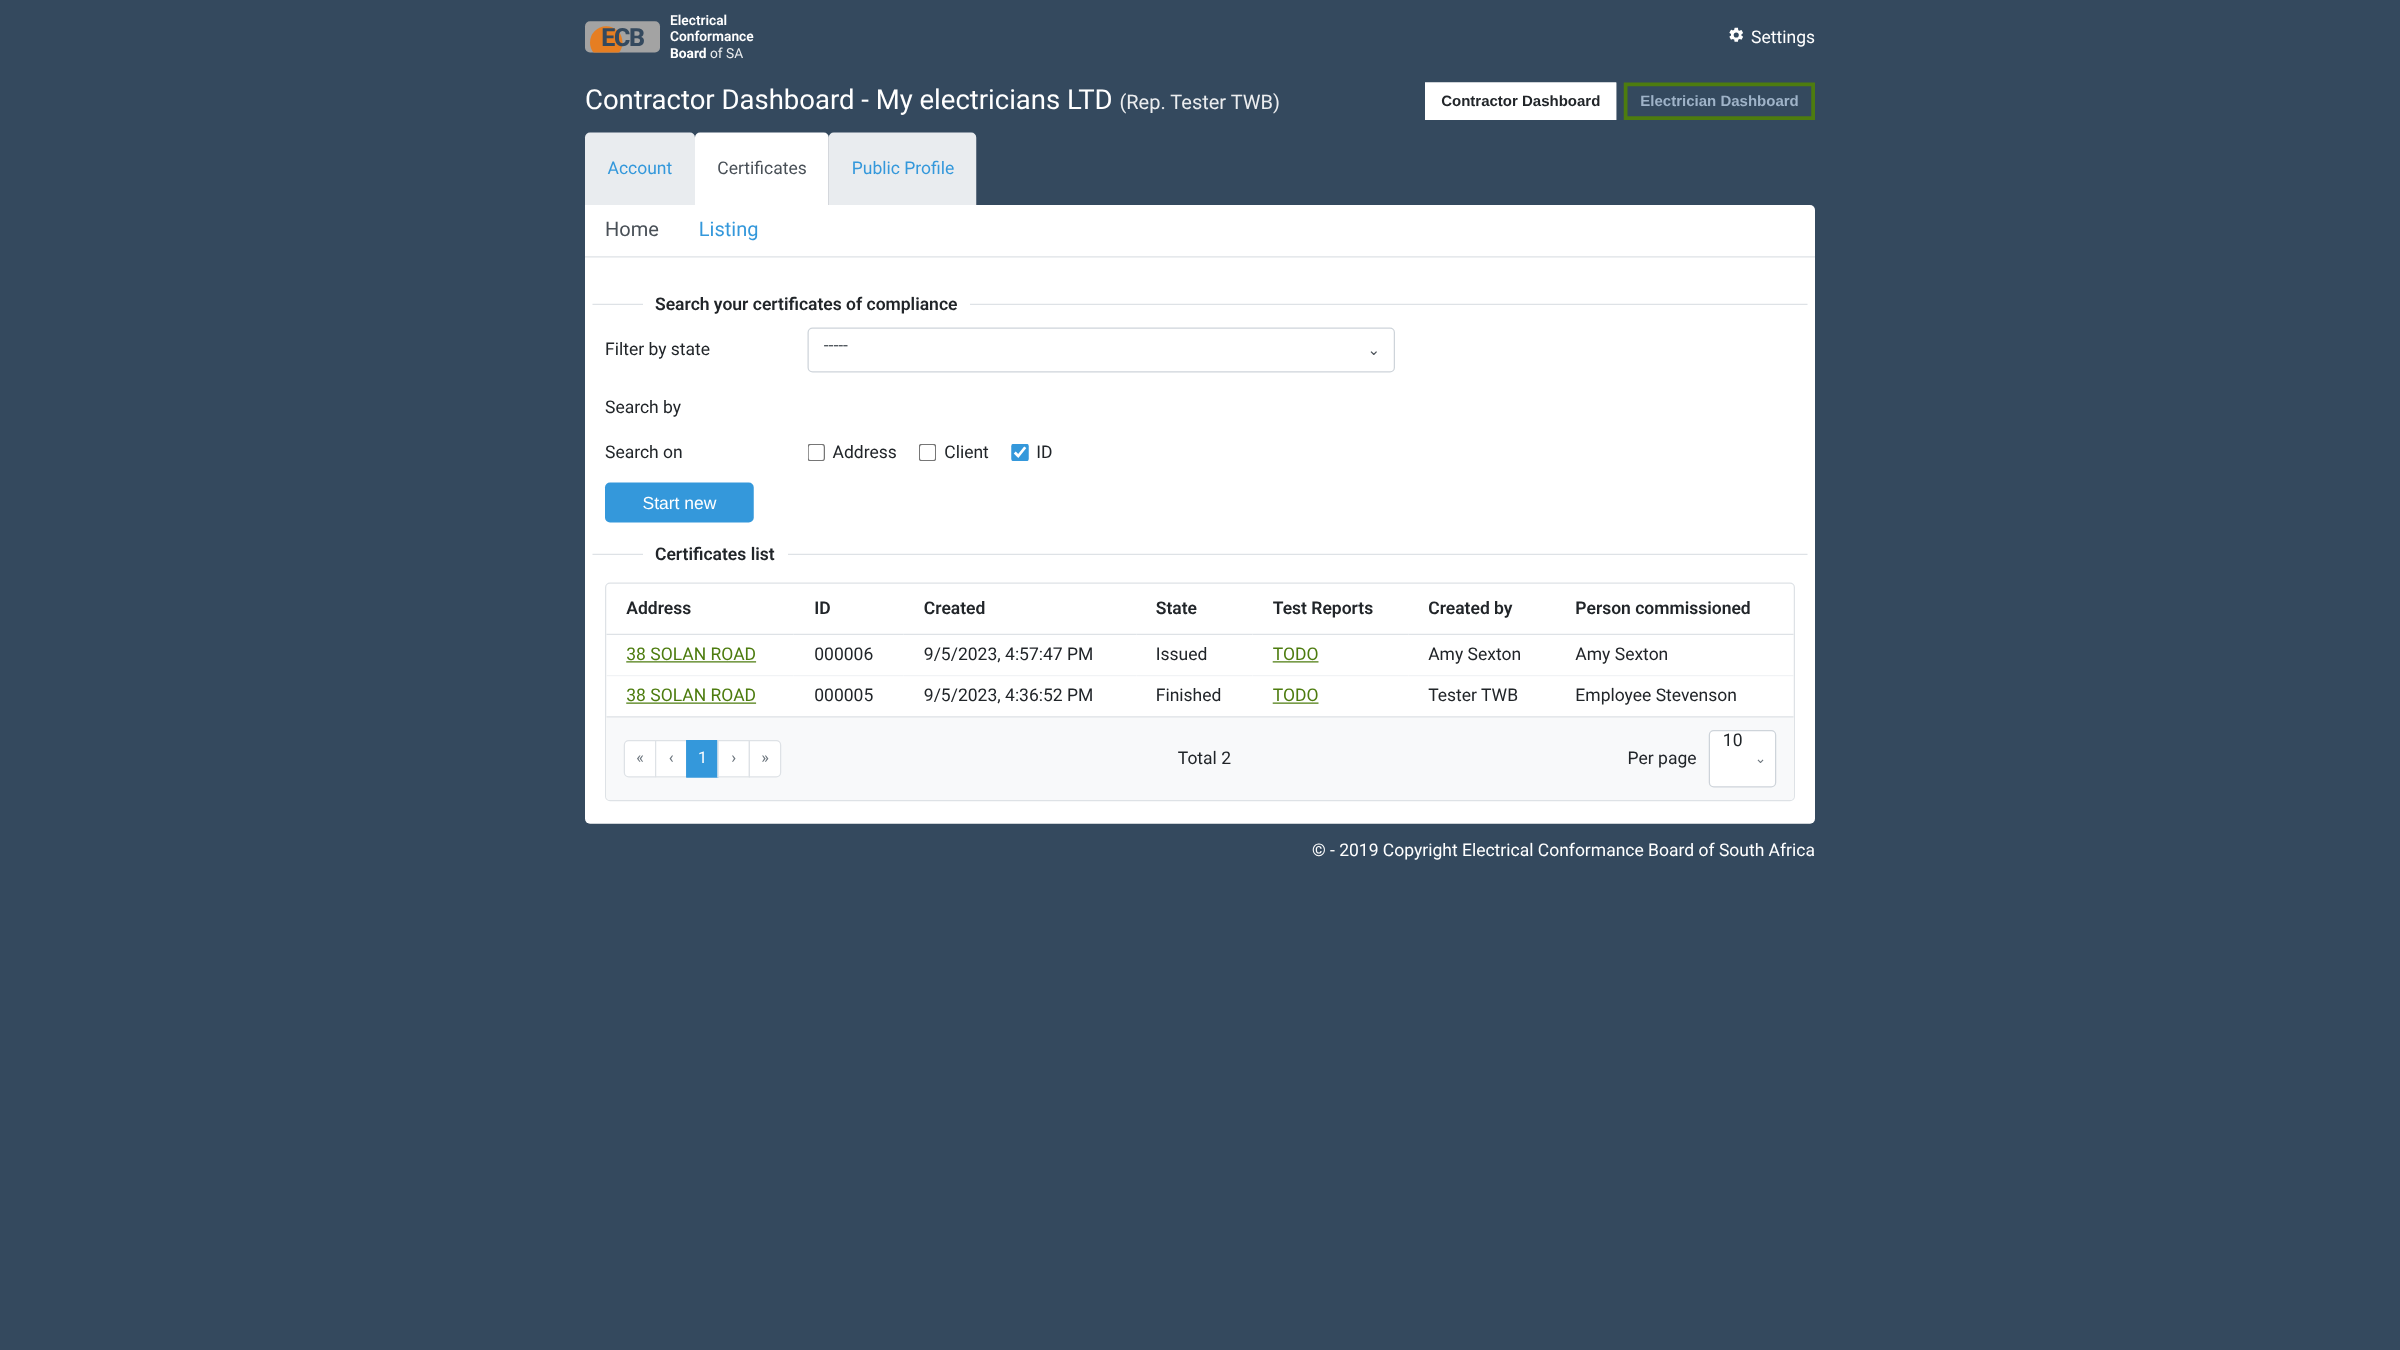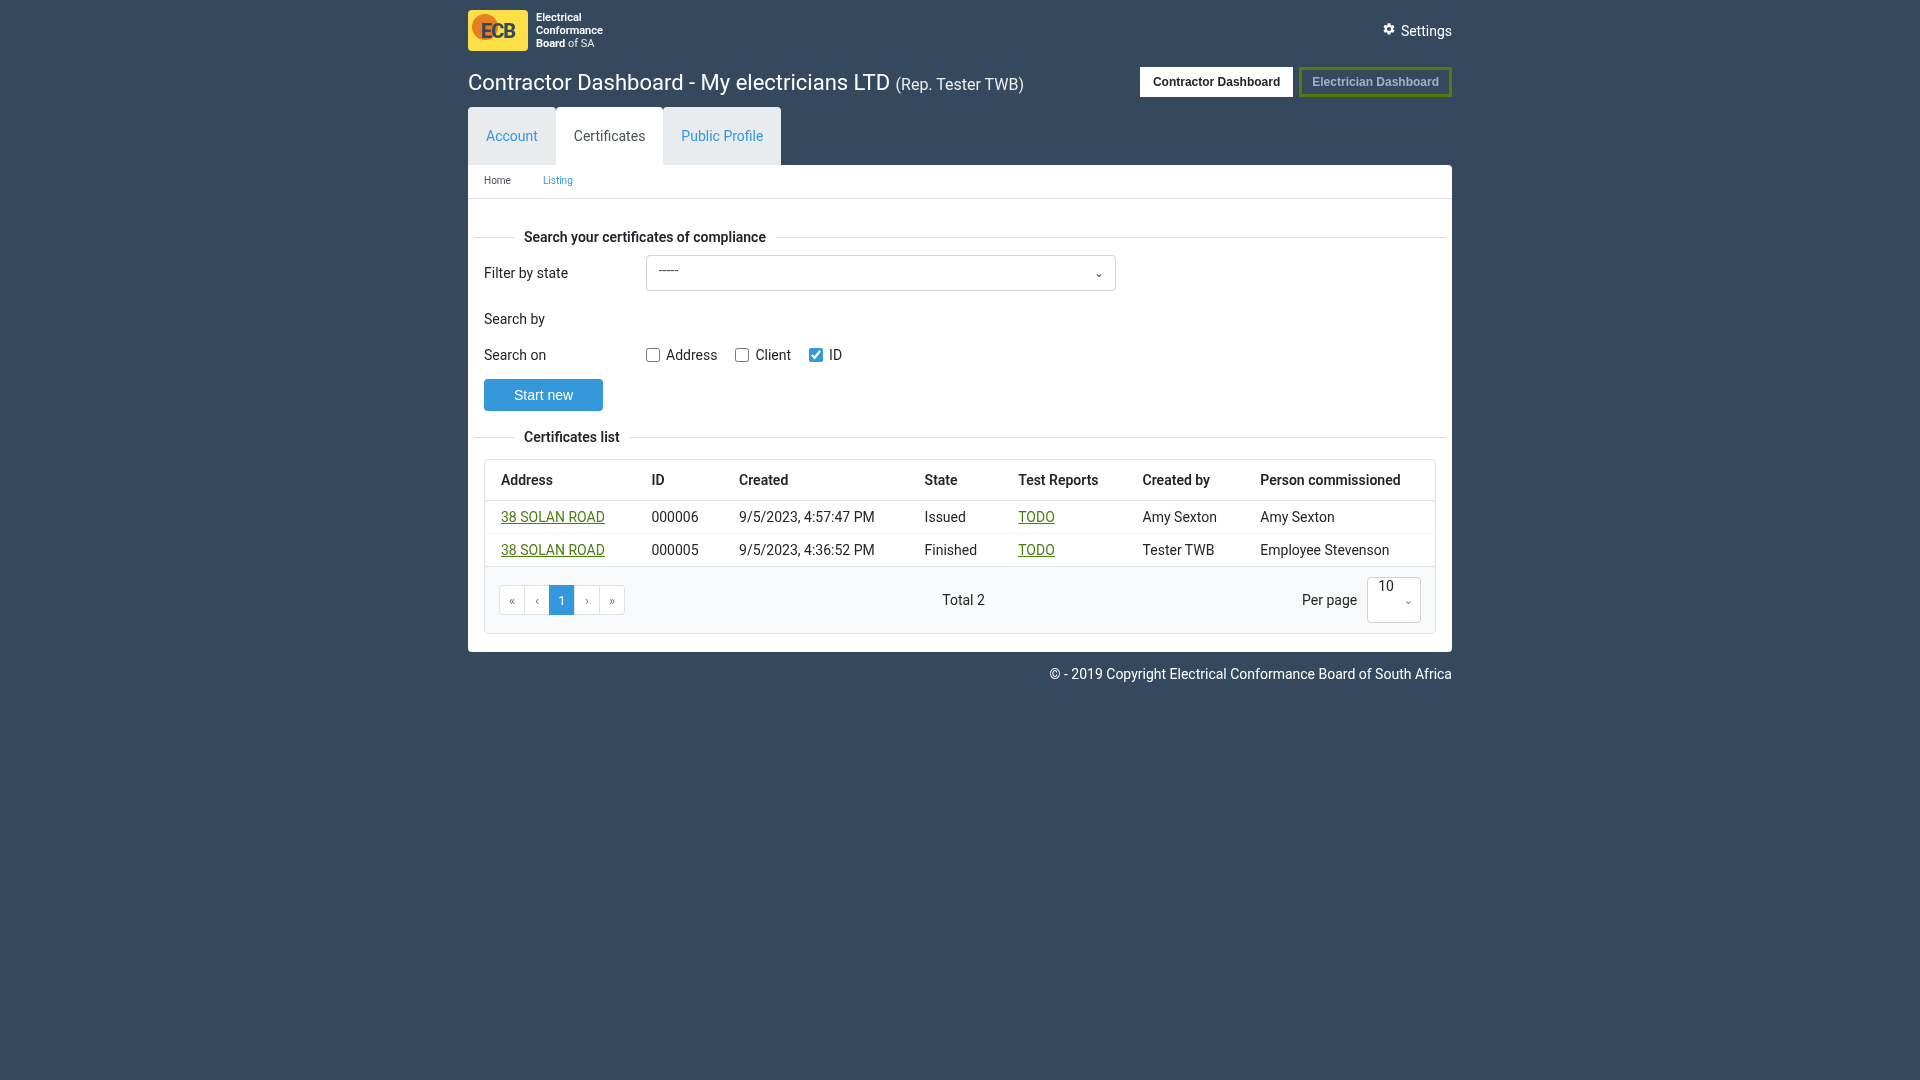--- a/index.html
+++ b/index.html
@@ -23,23 +23,23 @@
     align-items: center;
     padding: 10px 0 8px 0;
   }
   .logo {
     display: flex;
     align-items: center;
     gap: 8px;
   }
   .logo-mark {
     width: 60px;
-    height: 41px;
+    height: 25px;
     position: relative;
-    background: #fde047;
+    background: #a3a3a3;
     border-radius: 4px;
     overflow: hidden;
   }
   .logo-mark .orange {
     position: absolute;
     left: 4px; top: 4px;
     width: 26px; height: 26px;
     background: #e67e22;
     border-radius: 50%;
   }
@@ -129,21 +129,21 @@
     background: #fff;
     border-radius: 0 4px 4px 4px;
     padding-bottom: 18px;
   }
   .sub-tabs {
     display: flex;
     border-bottom: 1px solid #dee2e6;
   }
   .sub-tab {
     padding: 10px 16px;
-    font-size: 10px;
+    font-size: 16px;
     color: #495057;
     cursor: pointer;
     border-bottom: 2px solid transparent;
   }
   .sub-tab.link { color: #3498db; }
   .panel-body { padding: 12px 3px 0 3px; }
   
   fieldset {
     border: 1px solid #dee2e6;
     border-left: none;

